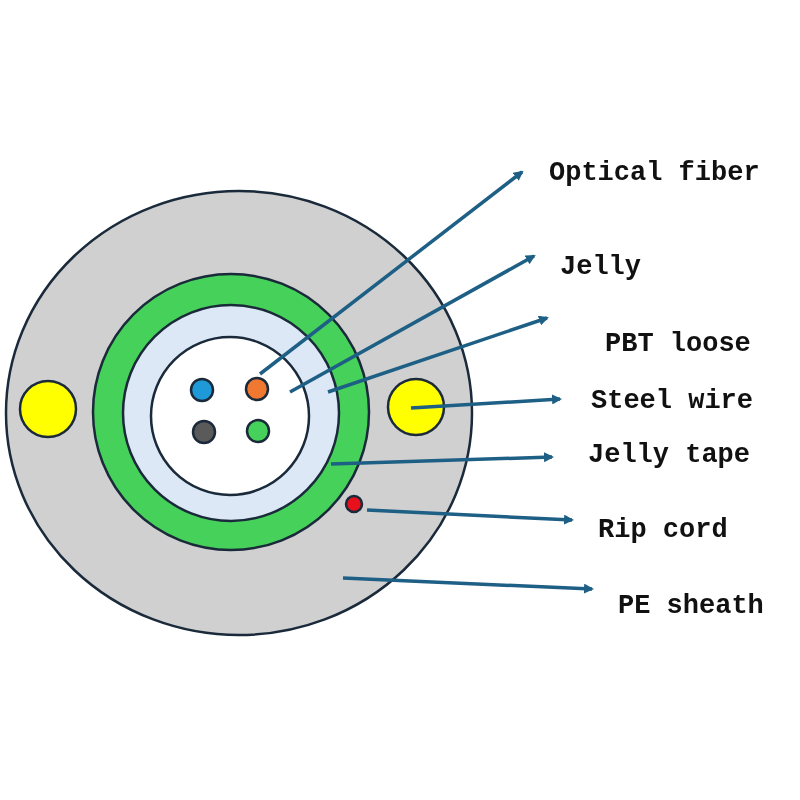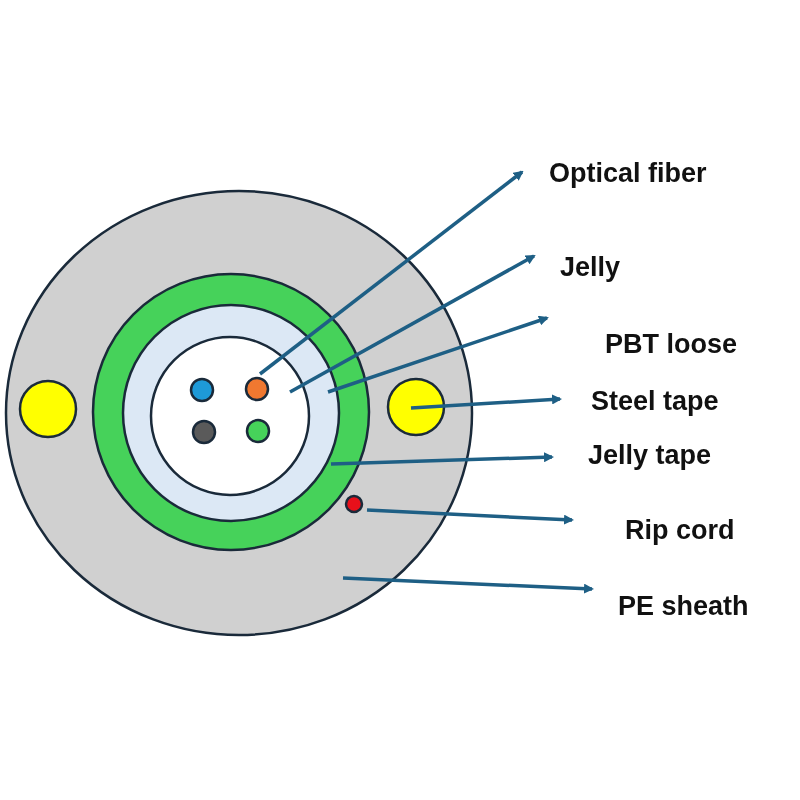--- a/index.html
+++ b/index.html
@@ -1,20 +1,20 @@
 <!DOCTYPE html>
 <html><head>
   <meta charset="utf-8">
   <style>
     html, body { margin: 0; padding: 0; background: #ffffff; }
     body { width: 800px; height: 800px; position: relative; overflow: hidden; }
     #diagram { position: absolute; left: 0; top: 0; width: 800px; height: 800px; }
     .label {
       position: absolute;
-      font-family: Liberation Sans, sans-serif;
+      font-family: Liberation Mono, monospace;
       font-size: 27px;
       font-weight: bold;
       color: #111111;
       white-space: nowrap;
       line-height: 1;
     }
   </style>
 </head>
 <body>
 
@@ -50,16 +50,16 @@
     <line x1="411" y1="408" x2="560" y2="399"></line>
     <line x1="331" y1="464" x2="552" y2="457"></line>
     <line x1="367" y1="510" x2="572" y2="520"></line>
     <line x1="343" y1="578" x2="592" y2="589"></line>
   </g>
 </svg>
 
 <div class="label" style="left:549px; top:160px;">Optical fiber</div>
 <div class="label" style="left:560px; top:254px;">Jelly</div>
 <div class="label" style="left:605px; top:302px;margin-top:29px;">PBT loose</div>
-<div class="label" style="left:591px; top:388px;">Steel tape</div>
+<div class="label" style="left:591px; top:388px;">Steel wire</div>
 <div class="label" style="left:588px; top:442px;">Jelly tape</div>
-<div class="label" style="left:625px; top:517px;">Rip cord</div>
+<div class="label" style="left:598px; top:517px;">Rip cord</div>
 <div class="label" style="left:618px; top:580px;margin-top:13px;">PE sheath</div>
 
 </body></html>

